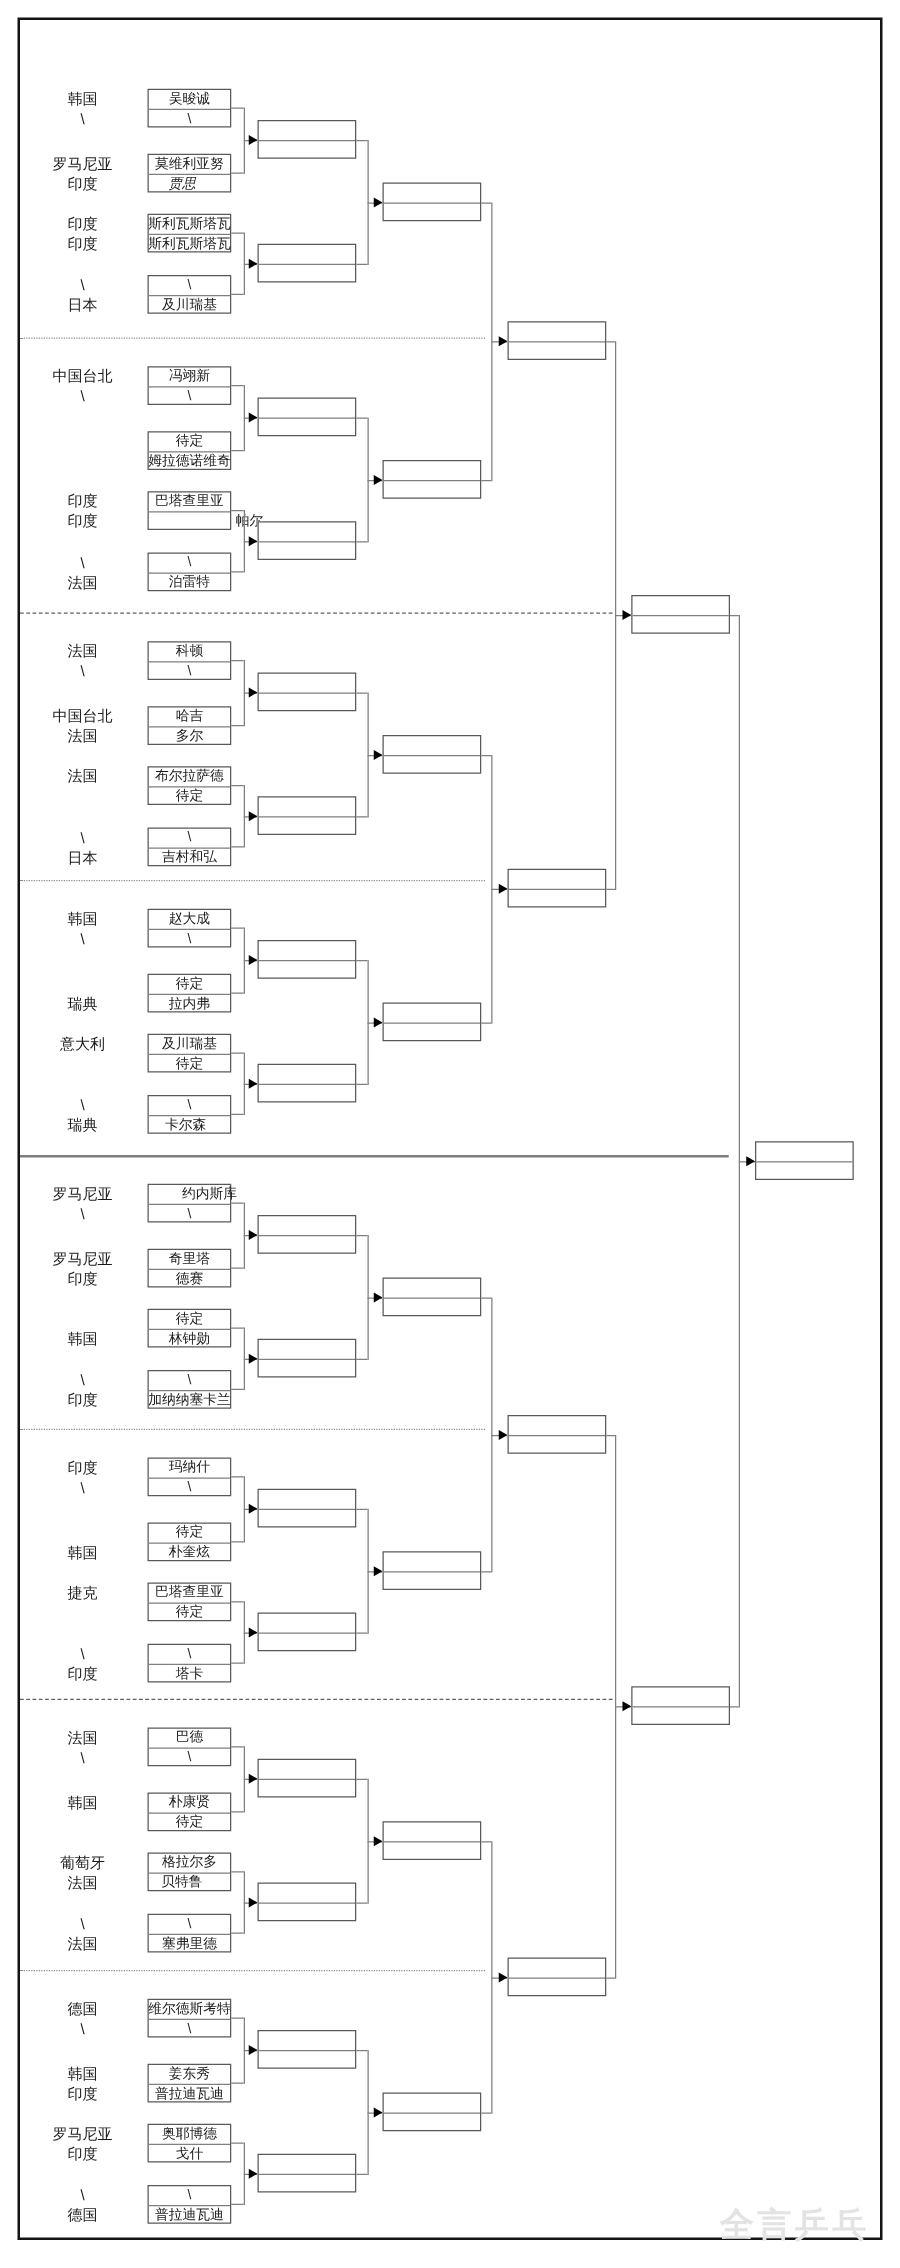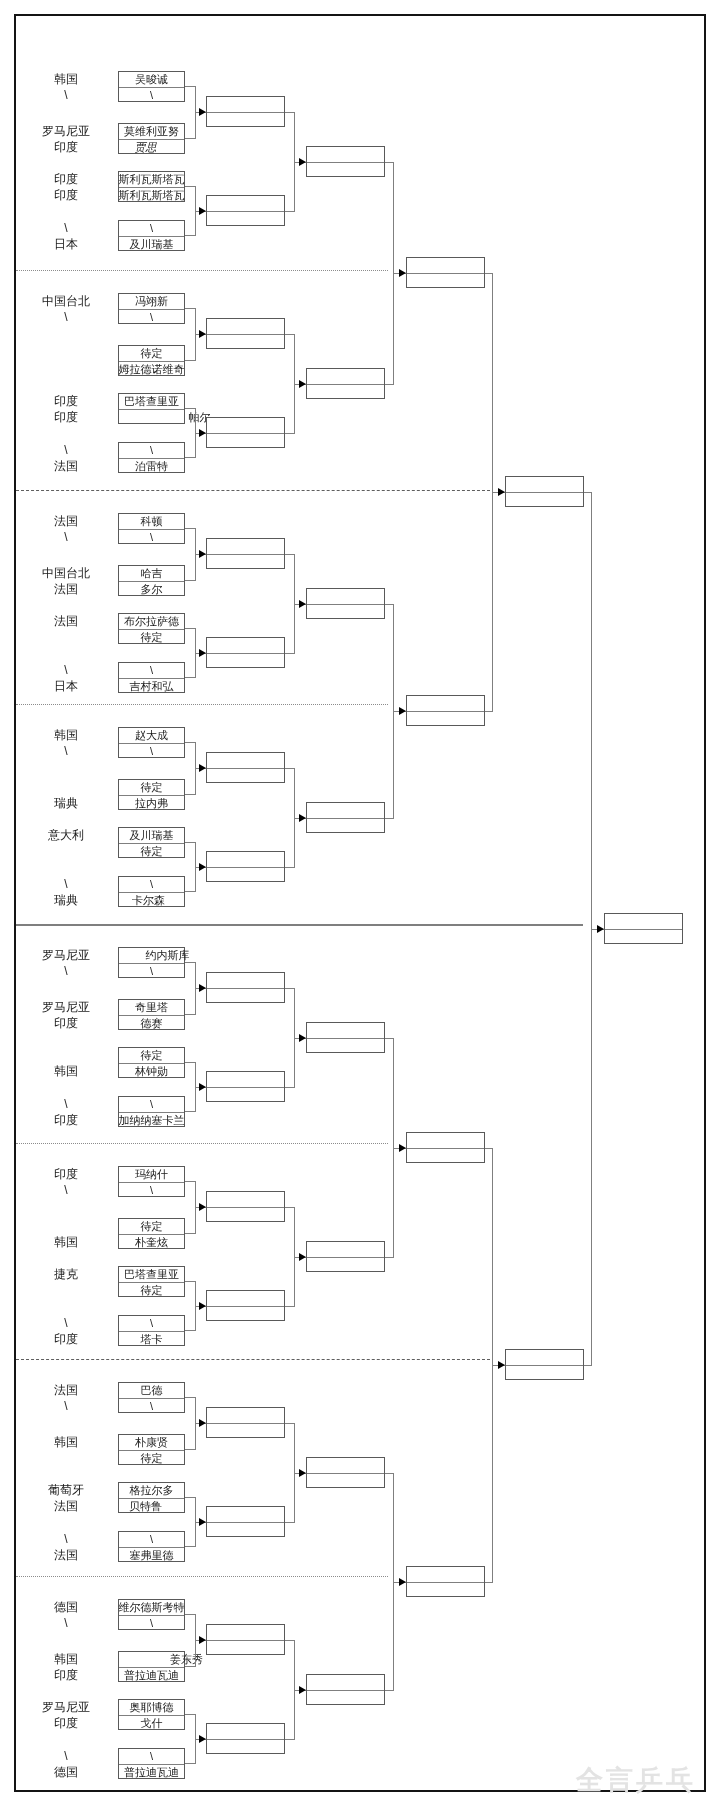--- a/index.html
+++ b/index.html
@@ -396,21 +396,21 @@
         <div class="mid"></div>
       </div>
       <div class="clabel" style="left: 20px; top: 1600px; width: 92px;">德国</div>
       <div class="pname" style="left: 118px; top: 1600px; width: 67px;">维尔德斯考特</div>
       <div class="clabel" style="left: 20px; top: 1616px; width: 92px;">\</div>
       <div class="pname" style="left: 118px; top: 1616px; width: 67px;">\</div>
       <div class="pbox" style="left: 118px; top: 1651px; width: 67px; height: 31px;">
         <div class="mid"></div>
       </div>
       <div class="clabel" style="left: 20px; top: 1652px; width: 92px;">韩国</div>
-      <div class="pname" style="left: 118px; top: 1652px; width: 67px; padding-left: 35px;">姜东秀</div>
+      <div class="pname" style="left: 118px; top: 1652px; width: 67px;">姜东秀</div>
       <div class="clabel" style="left: 20px; top: 1668px; width: 92px;">印度</div>
       <div class="pname" style="left: 118px; top: 1668px; width: 67px;">普拉迪瓦迪</div>
       <div class="pbox" style="left: 118px; top: 1699px; width: 67px; height: 31px;">
         <div class="mid"></div>
       </div>
       <div class="clabel" style="left: 20px; top: 1700px; width: 92px;">罗马尼亚</div>
       <div class="pname" style="left: 118px; top: 1700px; width: 67px;">奥耶博德</div>
       <div class="clabel" style="left: 20px; top: 1716px; width: 92px;">印度</div>
       <div class="pname" style="left: 118px; top: 1716px; width: 67px;">戈什</div>
       <div class="pbox" style="left: 118px; top: 1748px; width: 67px; height: 31px;">

